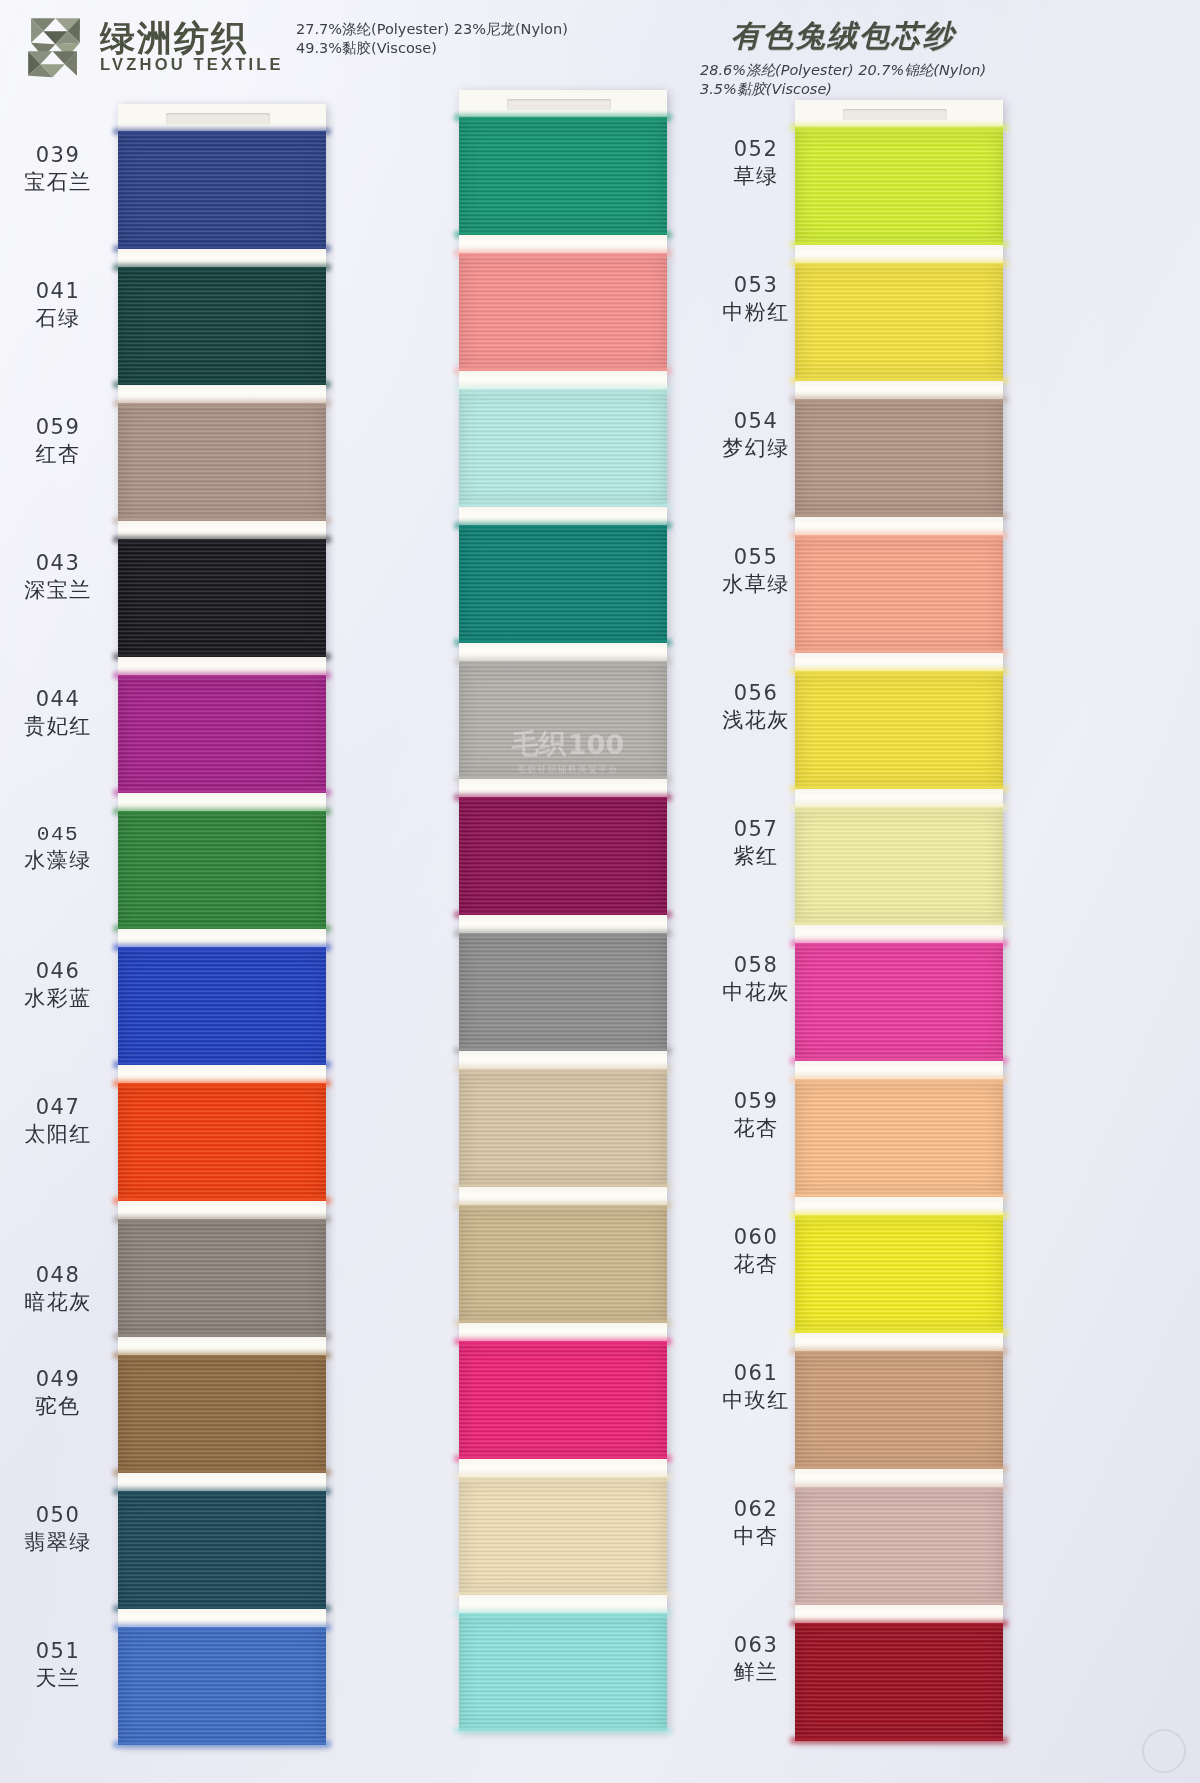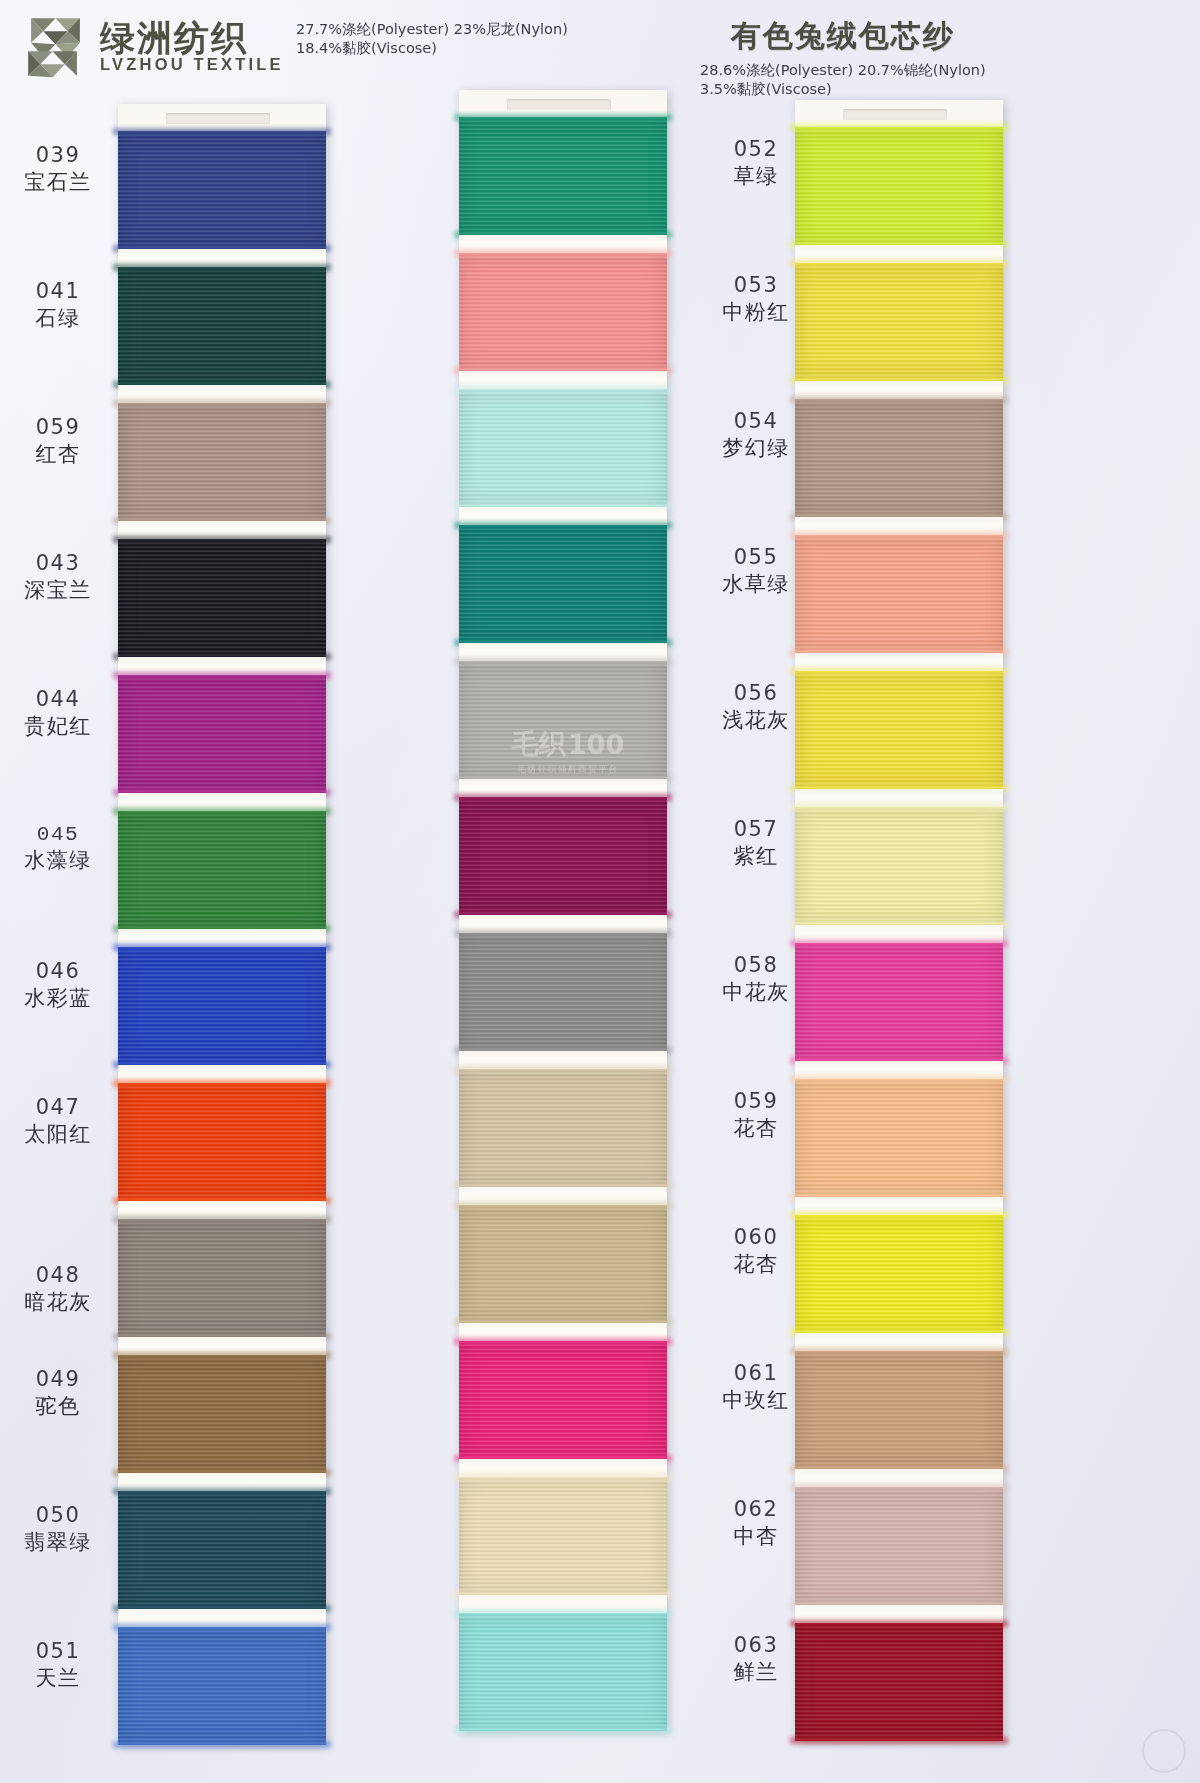--- a/index.html
+++ b/index.html
@@ -37,21 +37,21 @@
     font-family:"DejaVu Sans","Liberation Sans",sans-serif;
     text-shadow:0.5px 0.5px 0 rgba(120,125,110,0.35);
     white-space:nowrap;
   }
   .prod-sub{
     font-size:14.5px;color:#3e4049;margin-top:4px;line-height:1.32;white-space:nowrap;
     font-family:"DejaVu Sans","Liberation Sans",sans-serif;
   }
   #prod-1{left:296px;}
   #prod-1 .prod-title{text-align:center;}
-  #prod-2{left:700px;}
+  #prod-2{left:700px;font-style:italic;}
   #prod-2 .prod-title{text-align:center;}
 
   
   .column{position:absolute;top:90px;}
   #col-1{left:0px;}
   #col-2{left:355px;}
   #col-3{left:700px;}
 
   
   .strip{
@@ -152,21 +152,21 @@
     </svg>
     <div class="logo-text">
       <div class="logo-cn">绿洲纺织</div>
       <div class="logo-en">LVZHOU TEXTILE</div>
     </div>
   </div>
 
   <div class="prod" id="prod-1">
     <div class="prod-sub">
       <div>27.7%涤纶(Polyester) 23%尼龙(Nylon)</div>
-      <div>18.4%黏胶(Viscose)</div>
+      <div>49.3%黏胶(Viscose)</div>
     </div>
   </div>
 
   <div class="prod" id="prod-2">
     <div class="prod-title">有色兔绒包芯纱</div>
     <div class="prod-sub">
       <div>28.6%涤纶(Polyester) 20.7%锦纶(Nylon)</div>
       <div>3.5%黏胶(Viscose)</div>
     </div>
   </div>

